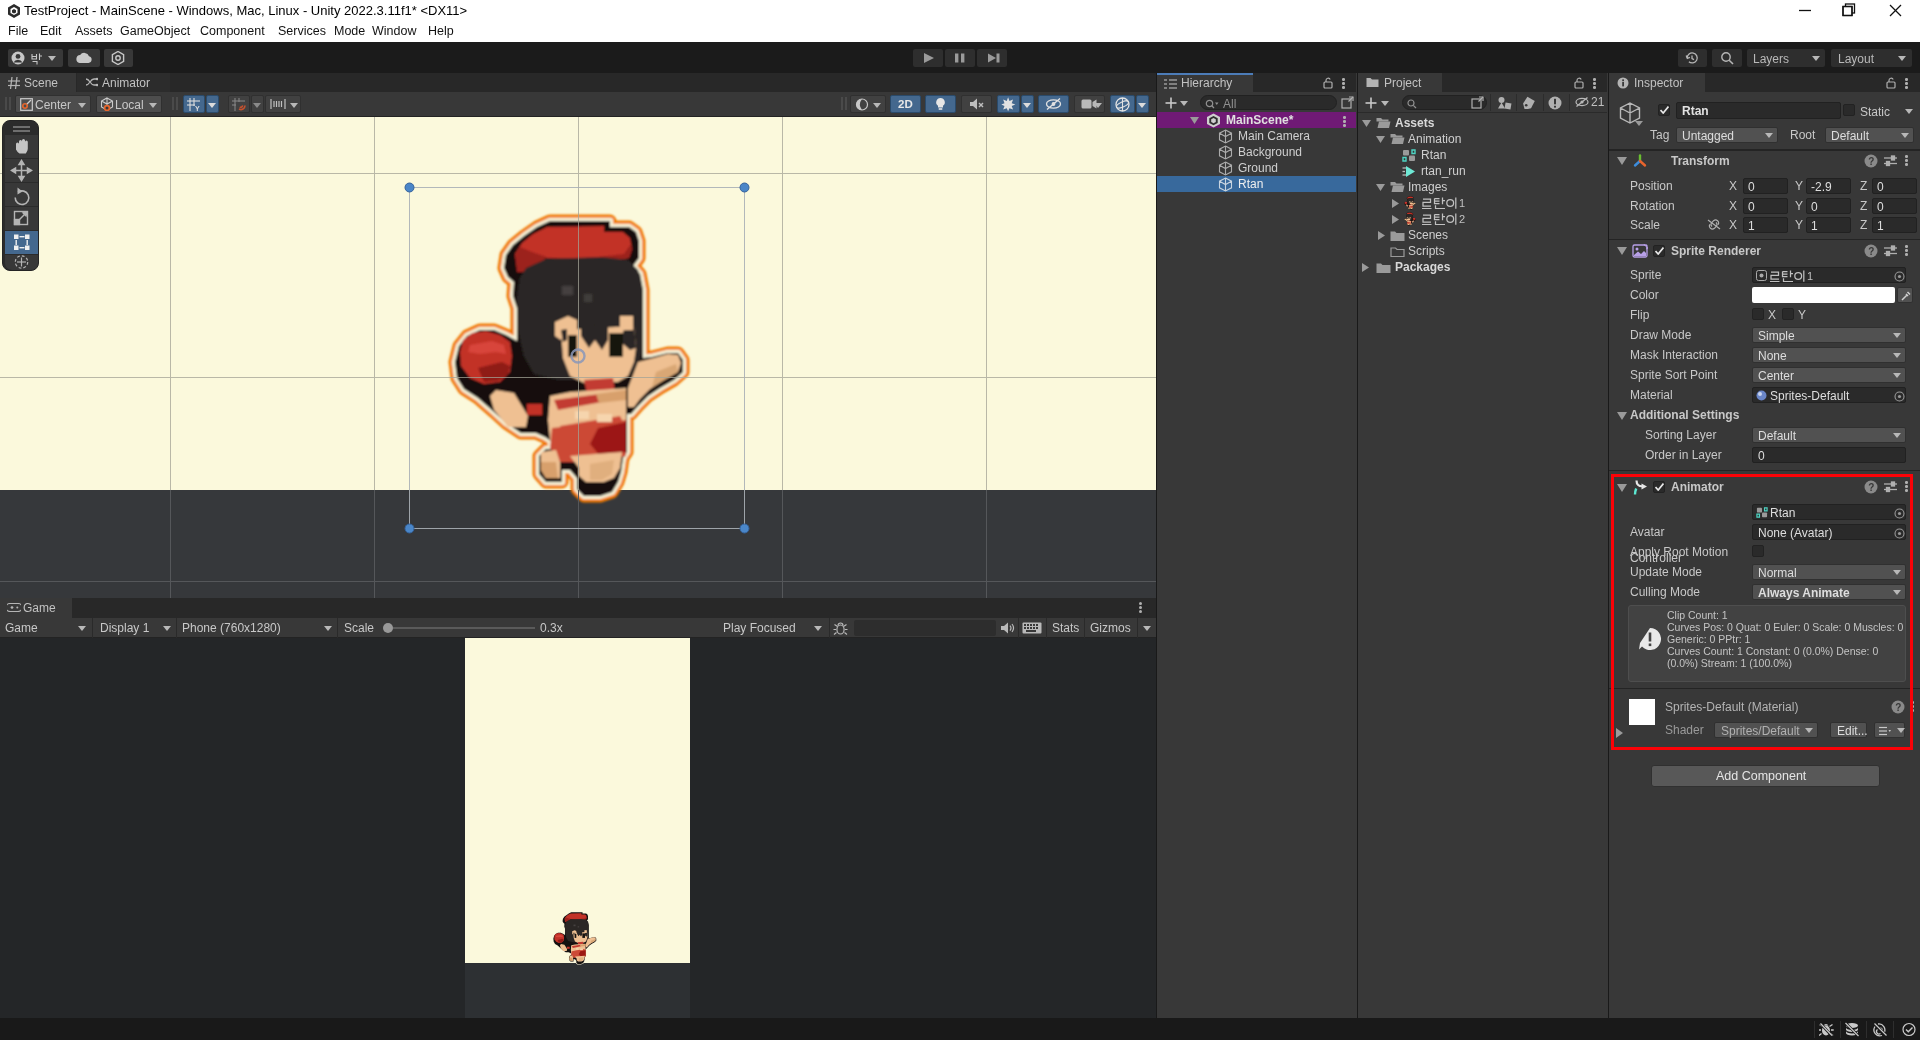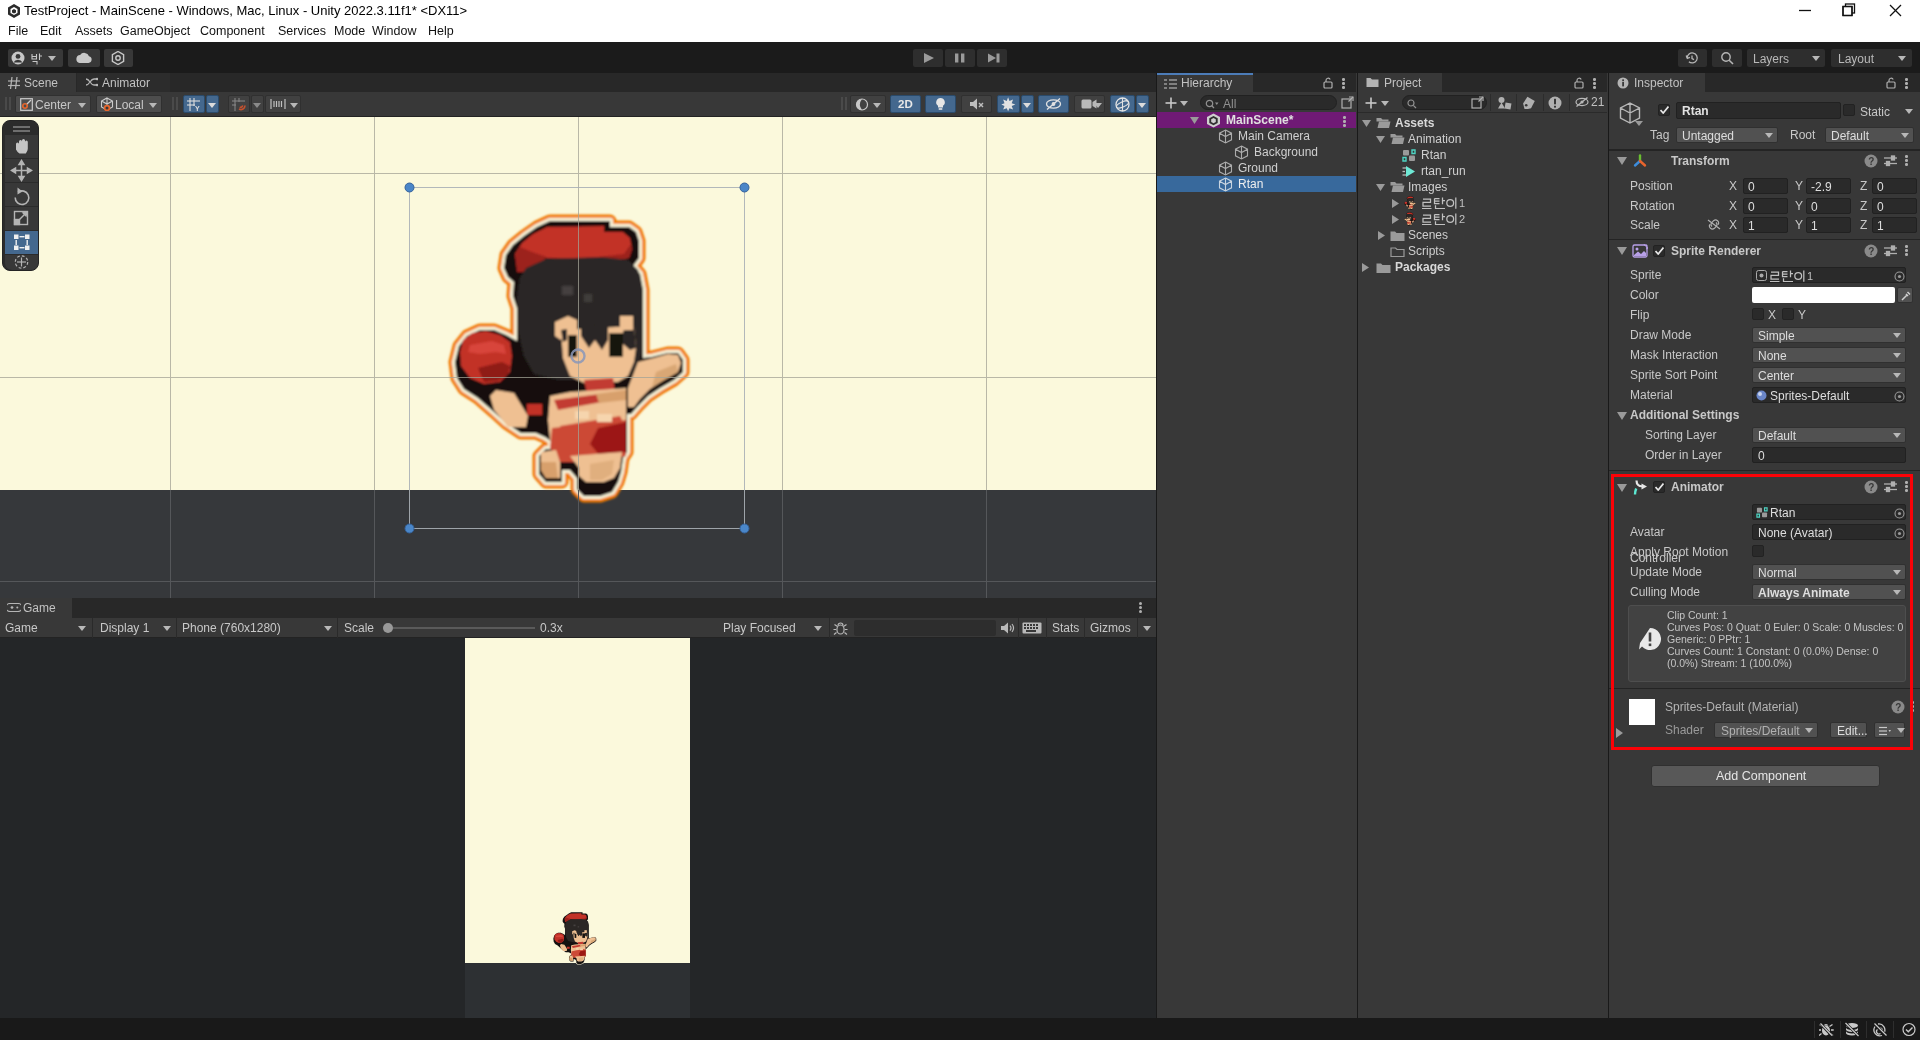--- a/index.html
+++ b/index.html
@@ -571,21 +571,21 @@
       <div class="abs" style="left:186px;top:4px;width:2.5px;height:2.5px;background:#b0b0b0;border-radius:50%"></div>
       <div class="abs" style="left:186px;top:8px;width:2.5px;height:2.5px;background:#b0b0b0;border-radius:50%"></div>
       <div class="abs" style="left:186px;top:12px;width:2.5px;height:2.5px;background:#b0b0b0;border-radius:50%"></div>
     </div>
     <div class="row16" style="left:0;top:55px;width:199px;">
       <svg class="abs" style="left:61px;top:0.5px" width="15" height="15" viewBox="0 0 15 15">
           <path d="M7.5 1 L13.5 4.2 V10.8 L7.5 14 L1.5 10.8 V4.2 Z M7.5 1 V7.6 M1.5 4.2 L7.5 7.6 L13.5 4.2 M7.5 14 V7.6" fill="none" stroke="#ababab" stroke-width="1.1"></path>
         </svg>
       <span class="txt" style="left:81px;top:1px;">Main Camera</span>
     </div>
-    <div class="row16" style="left:0;top:71px;width:233px;margin-left:16px;">
+    <div class="row16" style="left:0;top:71px;width:233px;">
       <svg class="abs" style="left:61px;top:0.5px" width="15" height="15" viewBox="0 0 15 15">
           <path d="M7.5 1 L13.5 4.2 V10.8 L7.5 14 L1.5 10.8 V4.2 Z M7.5 1 V7.6 M1.5 4.2 L7.5 7.6 L13.5 4.2 M7.5 14 V7.6" fill="none" stroke="#ababab" stroke-width="1.1"></path>
         </svg>
       <span class="txt" style="left:81px;top:1px;">Background</span>
     </div>
     <div class="row16" style="left:0;top:87px;width:199px;">
       <svg class="abs" style="left:61px;top:0.5px" width="15" height="15" viewBox="0 0 15 15">
           <path d="M7.5 1 L13.5 4.2 V10.8 L7.5 14 L1.5 10.8 V4.2 Z M7.5 1 V7.6 M1.5 4.2 L7.5 7.6 L13.5 4.2 M7.5 14 V7.6" fill="none" stroke="#ababab" stroke-width="1.1"></path>
         </svg>
       <span class="txt" style="left:81px;top:1px;">Ground</span>

